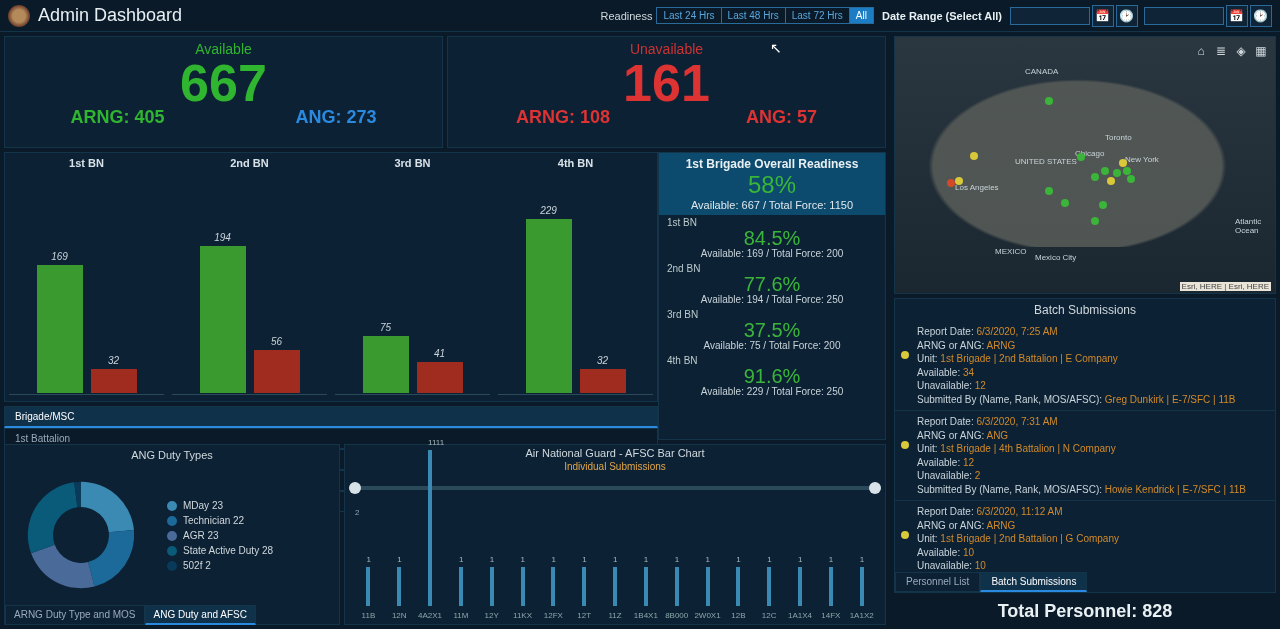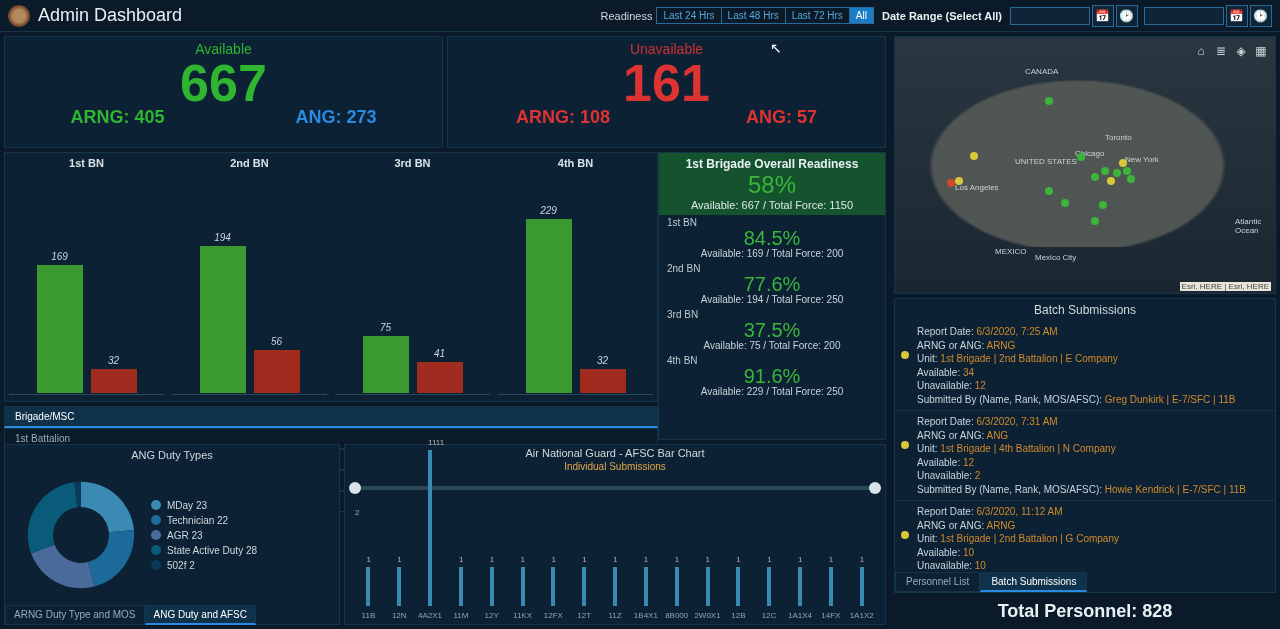--- a/index.html
+++ b/index.html
@@ -67,36 +67,36 @@
   .bn-bars{position:absolute; bottom:8px; left:10px; right:10px; height:200px; display:flex; align-items:flex-end; gap:8px; justify-content:center;font-style:italic;}
   .bar{ width:46px; position:relative;}
   .bar-g{background:#3a9a2f;}
   .bar-r{background:#a02c20;}
   .bar-label{position:absolute; top:-14px; left:0; right:0; text-align:center; font-size:10px; color:#c8d4da;}
   .bn-axis{position:absolute; bottom:6px; left:4px; right:4px; border-top:1px solid #2a4a5a;}
   .bn-tabs{display:flex; height:26px; margin-top:4px;flex-direction:column;}
   .bn-tab{padding:4px 10px; font-size:10px; color:#9ab; border:1px solid #143449; background:#0a1a28; cursor:pointer;}
   .bn-tab.active{color:#fff; background:#10314a; border-bottom:2px solid #2a8ae0;}
 
-  .readiness-head{background:#14532d; padding:4px 6px; text-align:center;}
+  .readiness-head{background:#0c4a6e; padding:4px 6px; text-align:center;}
   .rh-title{font-size:12px; font-weight:600; color:#e8f0f3;}
   .rh-pct{font-size:24px; color:#3ab53a;}
   .rh-sub{font-size:11px; color:#e0e8ec;}
   .bn-block{padding:2px 8px;}
   .bn-name{font-size:10px; color:#bcc;}
   .bn-pct{font-size:20px; color:#3ab53a; text-align:center; line-height:1;}
   .bn-sub{font-size:10px; color:#c8d4da; text-align:center;}
 
   .row3{display:flex; gap:4px; flex:1; min-height:0;}
   .donut-panel{flex:0 0 336px; display:flex; flex-direction:column;}
   .donut-title{text-align:center; font-size:11px; padding:4px;}
   .donut-body{flex:1; display:flex; align-items:center; padding:0 6px;}
   .donut-svg{flex:0 0 140px;}
   .legend{flex:1; font-size:10px;}
-  .legend-item{display:flex; align-items:flex-start; margin:4px 0;}
+  .legend-item{display:flex; align-items:flex-end; margin:4px 16px;}
   .swatch{width:10px; height:10px; border-radius:50%; margin-right:6px;}
   .donut-tabs{display:flex;}
   .donut-tab{padding:3px 8px; font-size:10px; border:1px solid #143449; cursor:pointer; color:#9ab;}
   .donut-tab.active{background:#10314a; color:#fff; border-bottom:2px solid #2a8ae0;}
 
   .afsc-panel{flex:1; display:flex; flex-direction:column;}
   .afsc-title{text-align:center; font-size:11px; padding:2px;}
   .afsc-sub{text-align:center; font-size:10px; color:#e0a64a;}
   .afsc-body{flex:1; position:relative; padding:0 6px;}
   .slider-track{height:4px; background:#2a4a5a; position:relative; margin:14px 2px 8px;}

